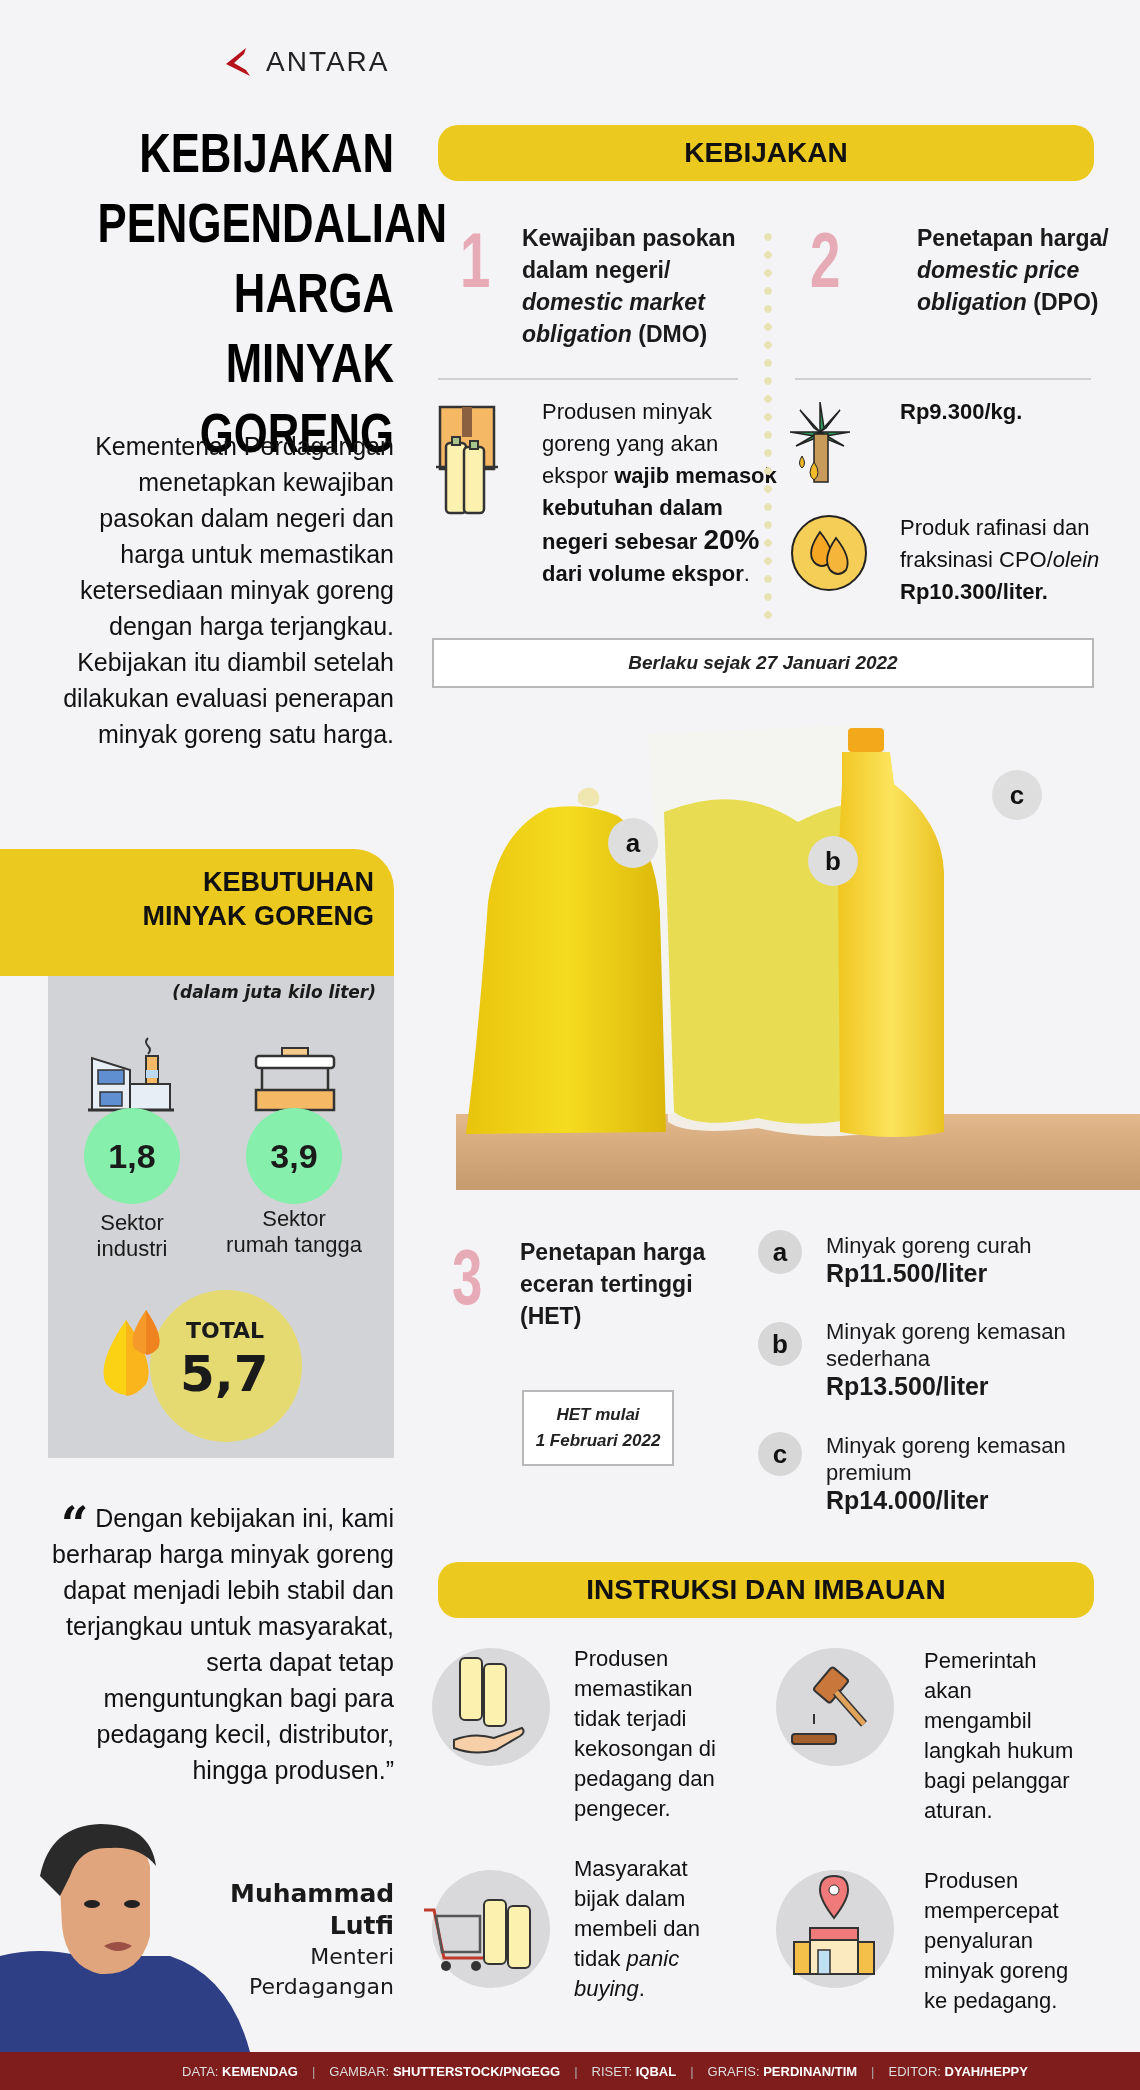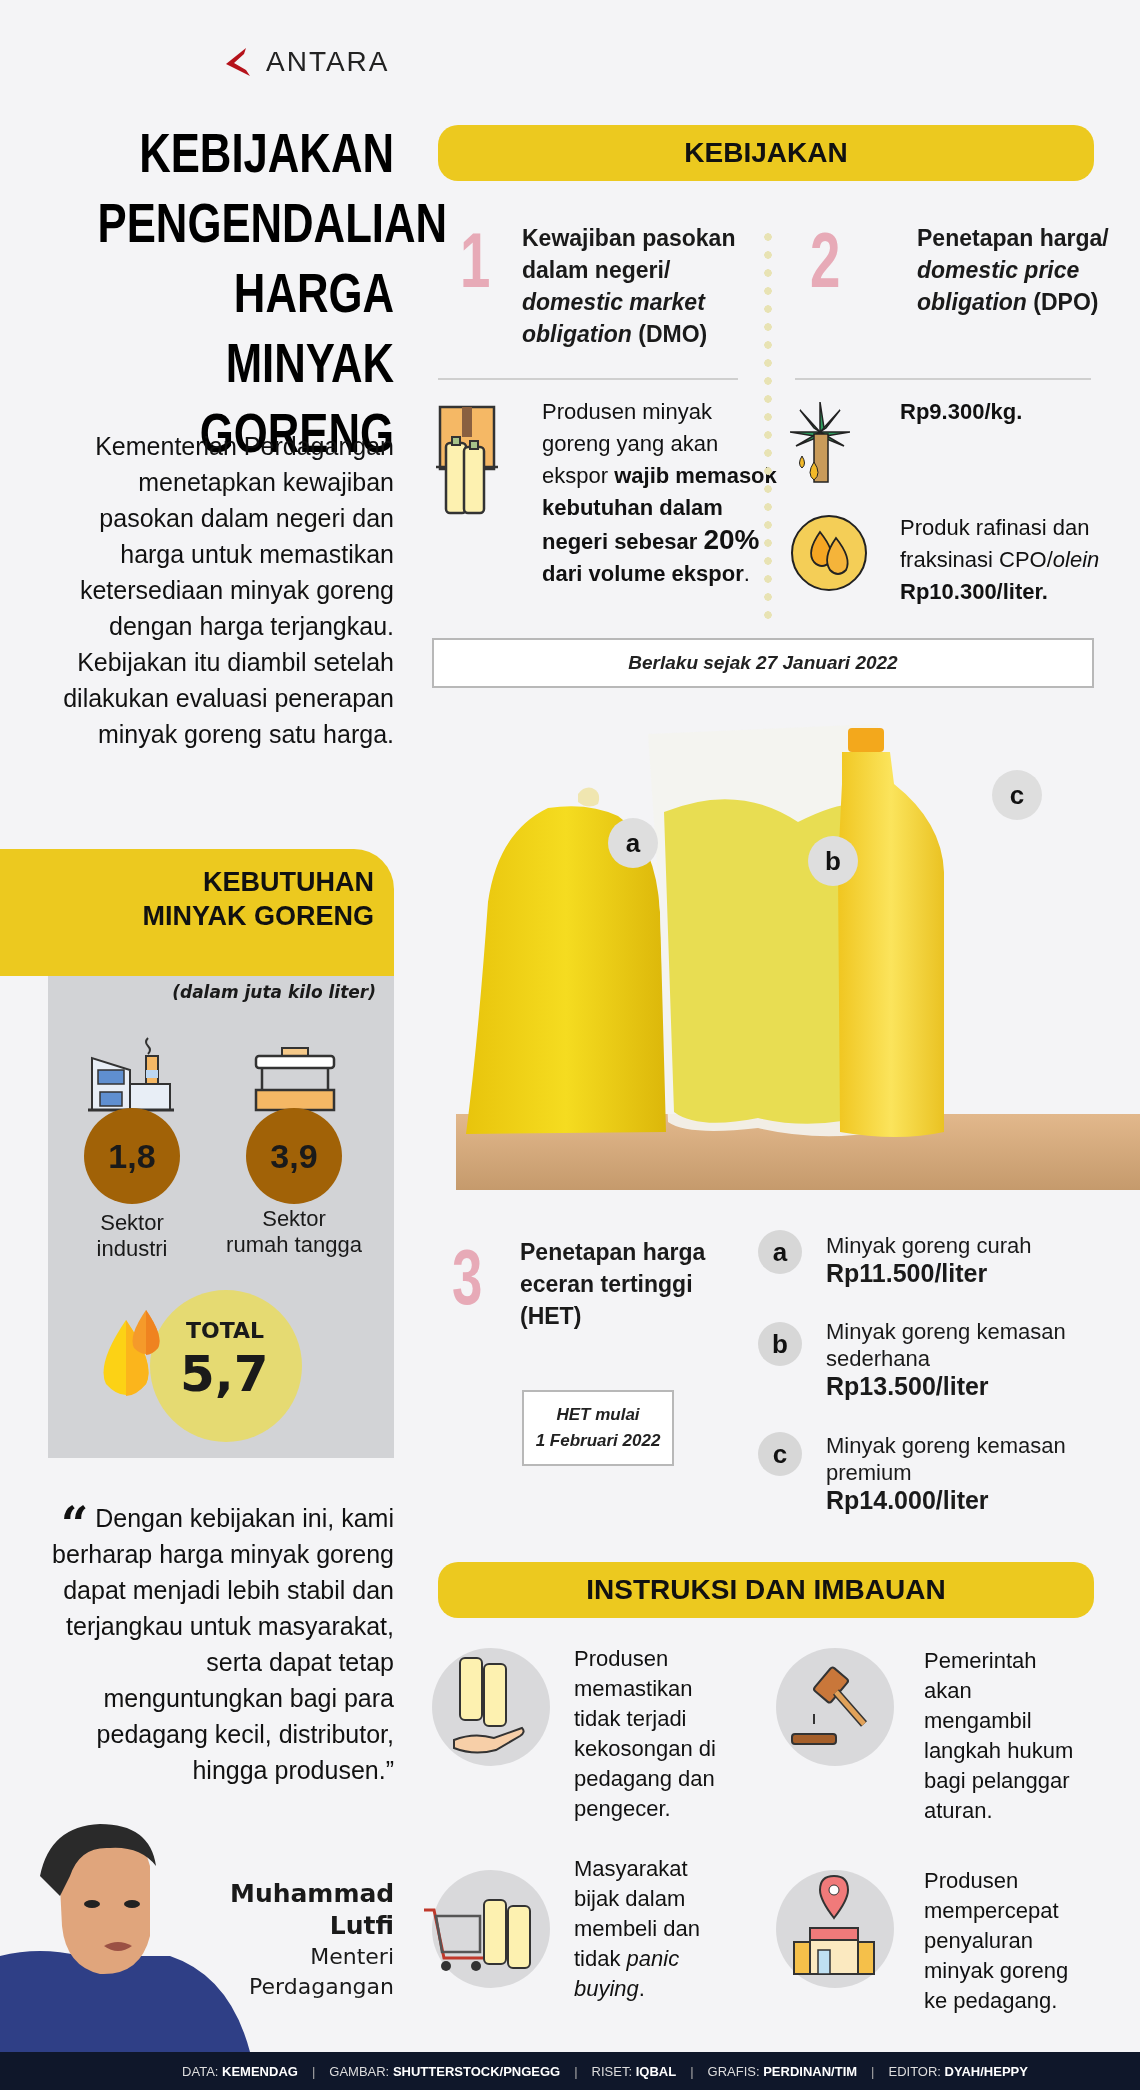--- a/index.html
+++ b/index.html
@@ -13,32 +13,32 @@
   .pill-keb { left: 438px; top: 125px; width: 656px; height: 56px; line-height: 56px; font-size: 28px; }
   .bignum { font-family: "Liberation Sans", sans-serif; font-weight: 900; color: #e7aab7; font-size: 78px; transform: scaleX(0.7); transform-origin: left top; }
   .item-head { font-size: 23px; line-height: 32px; font-weight: 700; font-family: "Liberation Sans", sans-serif; }
   .item-head i { font-weight: 700; }
   .divider-dots { left: 764px; top: 228px; width: 8px; height: 400px; background: radial-gradient(circle, #e8e3b4 3.5px, transparent 4px) 0 0/8px 18px repeat-y; }
   .hline { height: 2px; background: #cfcfcf; }
   .body-text { font-size: 22px; line-height: 32px; font-family: "Liberation Sans", sans-serif; color: #111; margin-left: 20px; }
   .box { background: #fff; border: 2px solid #b8b8b8; text-align: center; font-style: italic; font-weight: 700; font-family: "Liberation Sans", sans-serif; color: #222; }
   .need-head { left: 0; top: 849px; width: 394px; height: 127px; background: #ecc91f; border-radius: 0 40px 0 0; text-align: right; padding: 16px 20px 0 0; font-size: 27px; line-height: 34px; font-weight: 700; font-family: "Liberation Sans", sans-serif; color: #111; }
   .need-body { left: 48px; top: 976px; width: 346px; height: 482px; background: #d2d3d6; }
-  .circle-w { width: 96px; height: 96px; background: #a16207; border-radius: 50%; display: flex; align-items: center; justify-content: center; font-size: 34px; font-weight: 700; font-family: "Liberation Sans", sans-serif; }
+  .circle-w { width: 96px; height: 96px; background: #86efac; border-radius: 50%; display: flex; align-items: center; justify-content: center; font-size: 34px; font-weight: 700; font-family: "Liberation Sans", sans-serif; }
   .sector-lbl { font-size: 22px; line-height: 26px; text-align: center; font-family: "Liberation Sans", sans-serif; }
   .total-circle { left: 150px; top: 1290px; width: 152px; height: 152px; border-radius: 50%; background: #e5da72; }
   .quote { left: 40px; top: 1500px; width: 354px; text-align: right; font-size: 25px; line-height: 36px; font-family: "Liberation Sans", sans-serif; color: #111; }
   .photo { left: 438px; top: 712px; width: 702px; height: 478px; }
   .tag { width: 44px; height: 44px; border-radius: 50%; background: #d7d7d7; display: flex; align-items: center; justify-content: center; font-weight: 700; font-size: 26px; font-family: "Liberation Sans", sans-serif; color: #111; }
   .het-price { font-size: 25px; font-weight: 700; font-family: "Liberation Sans", sans-serif; }
   .het-name { font-size: 22px; line-height: 27px; font-family: "Liberation Sans", sans-serif; }
   .pill-ins { left: 438px; top: 1562px; width: 656px; height: 56px; line-height: 56px; font-size: 28px; }
   .icon-circle { width: 118px; height: 118px; border-radius: 50%; background: #d9d9db; }
   .ins-text { font-size: 22px; line-height: 30px; font-family: "Liberation Sans", sans-serif; color: #111; }
-  .footer { left: 0; top: 2052px; width: 1140px; height: 38px; background: #0f172a; color: #ddd; display: flex; justify-content: center; align-items: center; gap: 14px; font-size: 13px; font-family: "Liberation Sans", sans-serif; padding-left: 70px; }
+  .footer { left: 0; top: 2052px; width: 1140px; height: 38px; background: #7f1d1d; color: #ddd; display: flex; justify-content: center; align-items: center; gap: 14px; font-size: 13px; font-family: "Liberation Sans", sans-serif; padding-left: 70px; }
   .footer b { color: #fff; }
   .footer .sep { color: #aaa; }
 </style>
 </head>
 <body>
 
 <div class="abs logo">
   <svg width="34" height="32" viewBox="0 0 34 32">
       <path d="M22 2 L2 18 L26 30 L22 24 L10 17 L20 8 Z" fill="#b5121b"></path>
     </svg>

